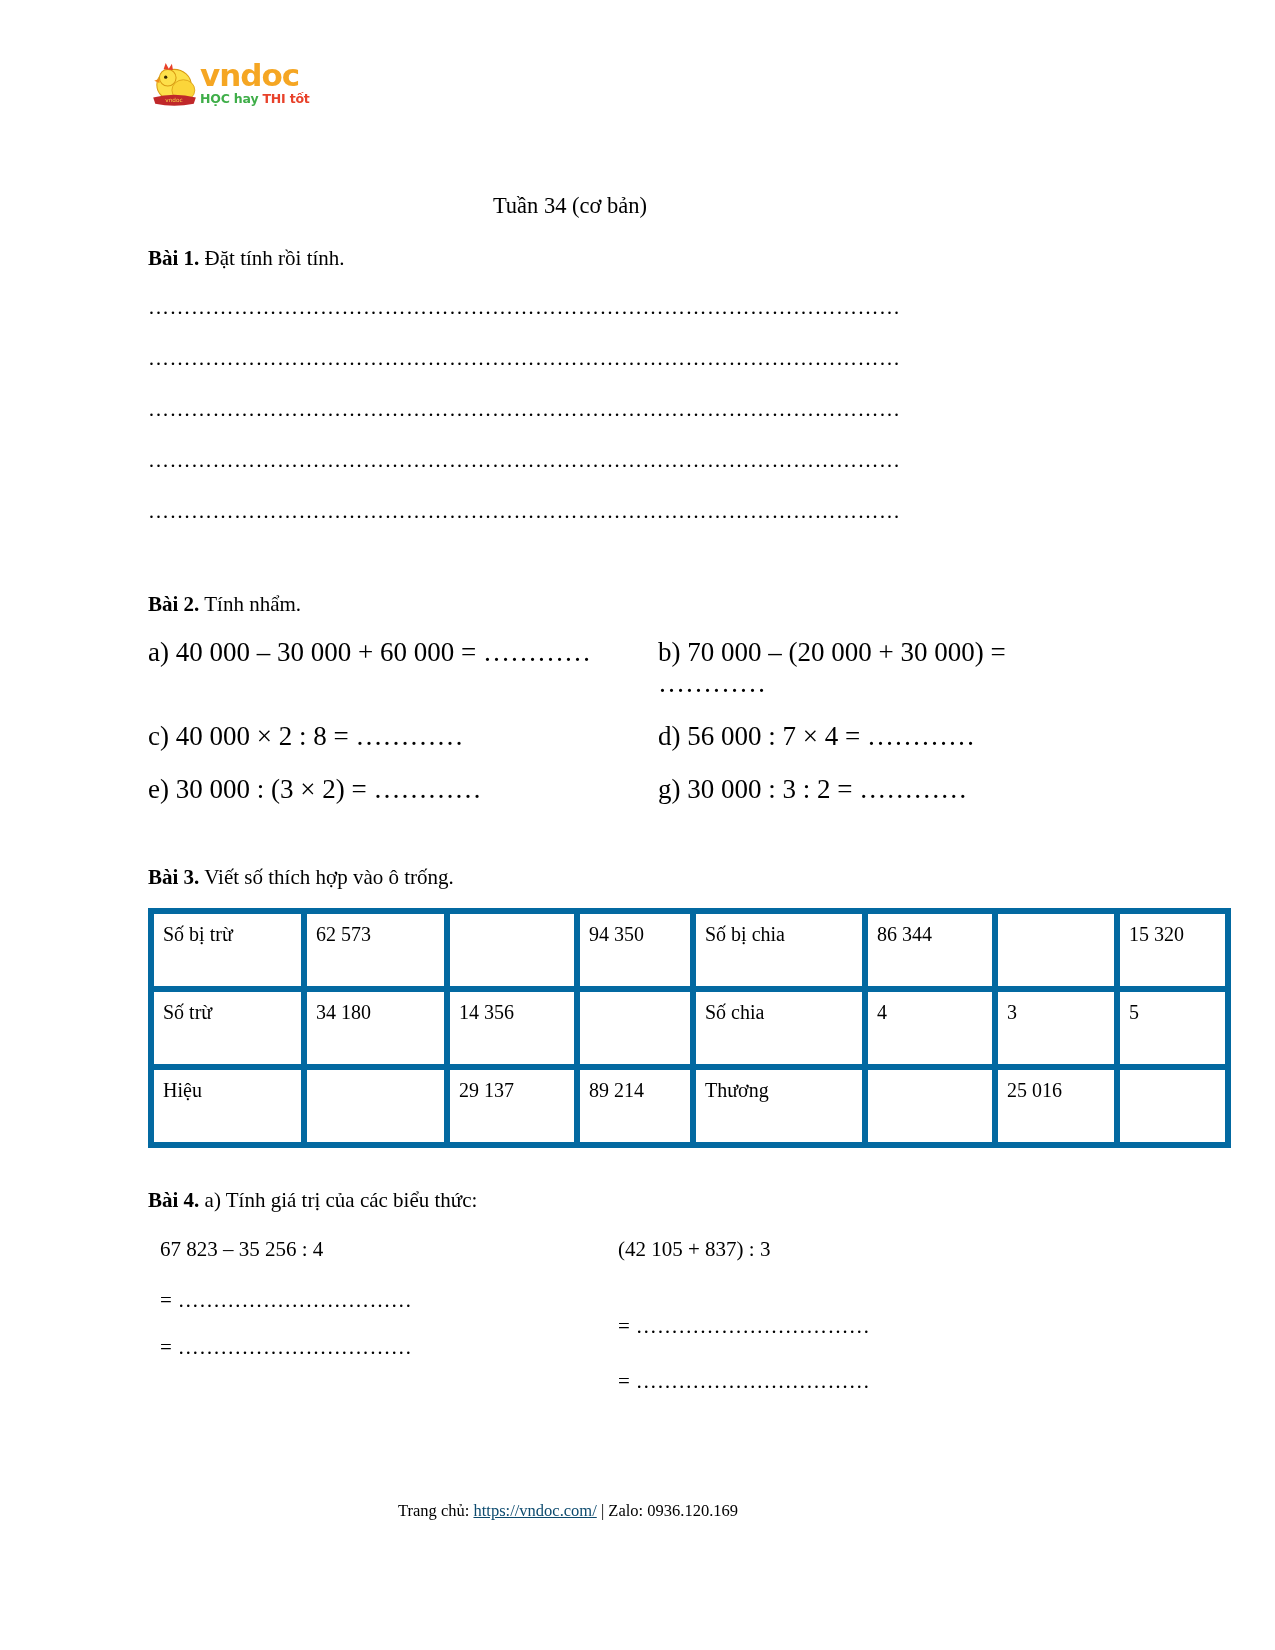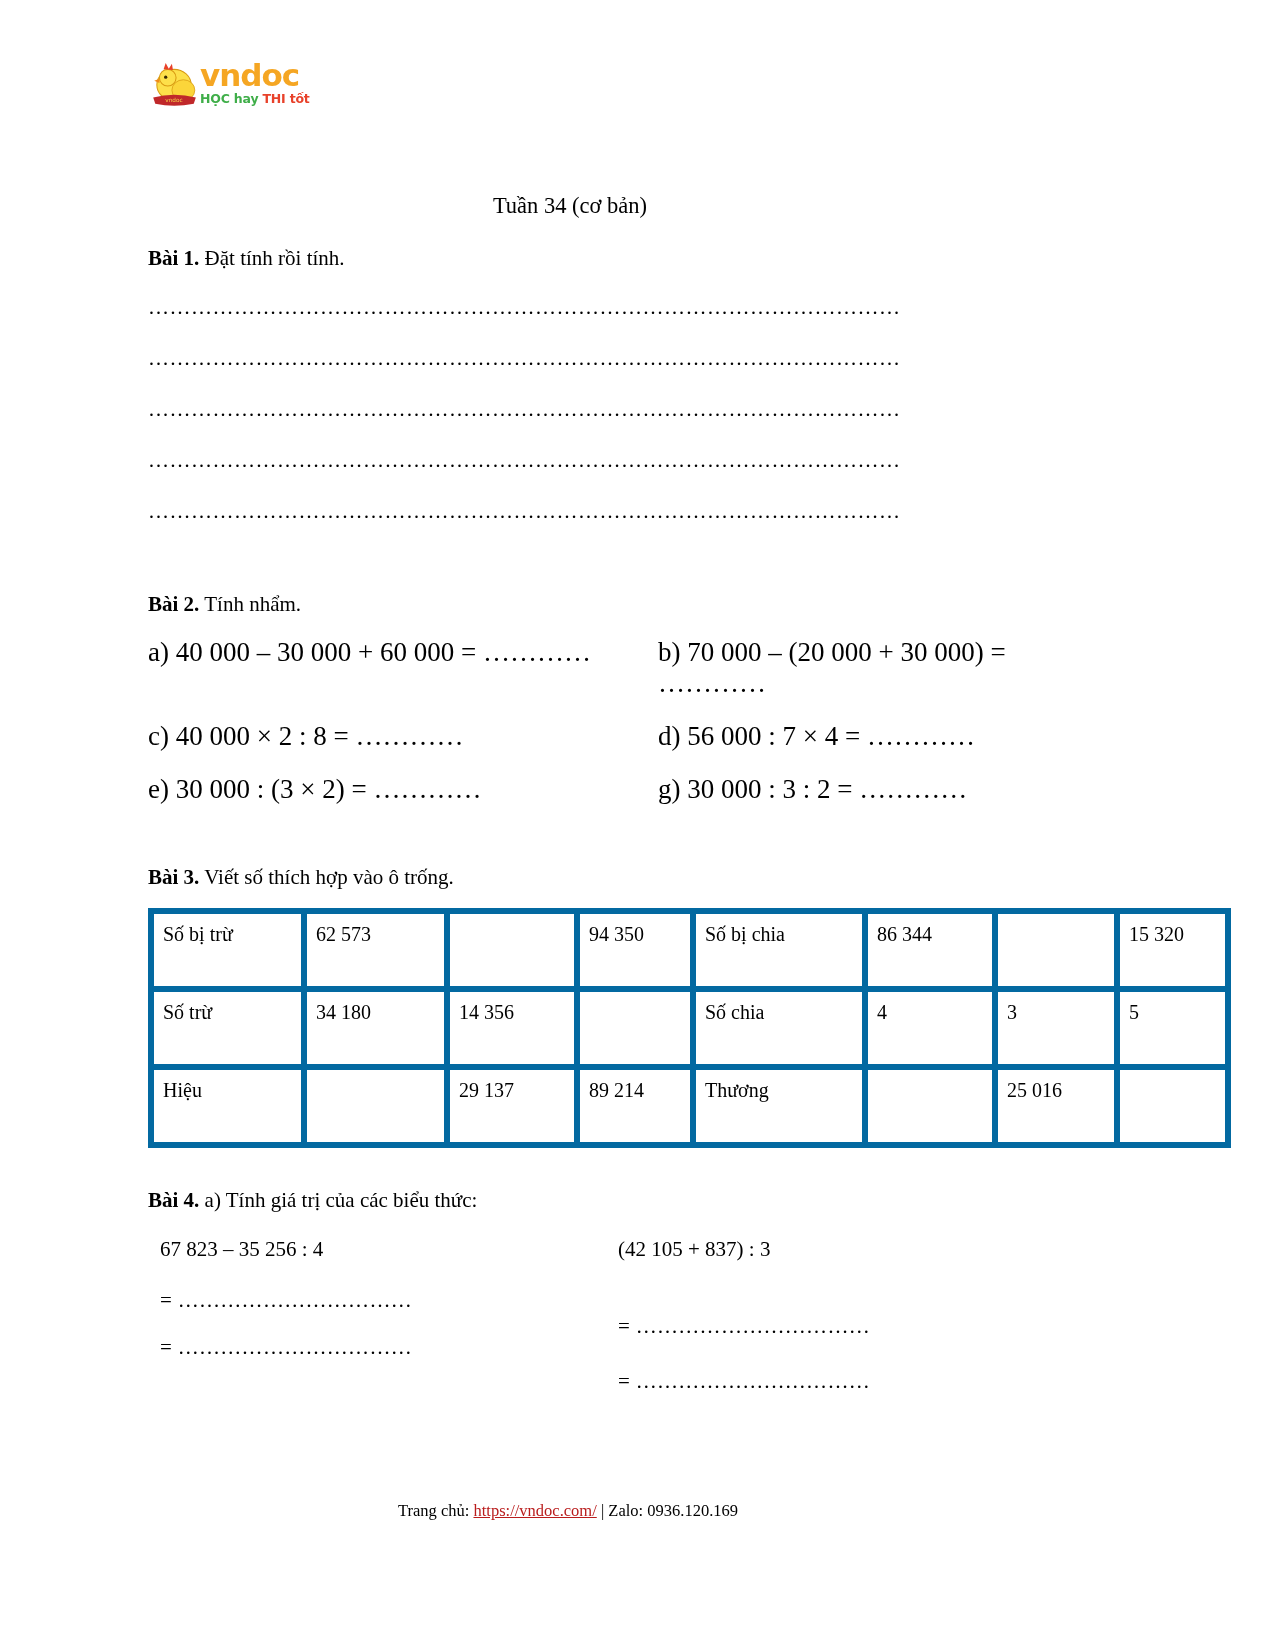--- a/index.html
+++ b/index.html
@@ -150,21 +150,21 @@
 
   
   .footer {
     position: absolute;
     left: 0; right: 0;
     top: 1501px;
     text-align: center;
     font-size: 16.5px;
   }
   .footer a {
-    color: #b91c1c;
+    color: #0c4a6e;
     text-decoration: underline;
   }
 </style>
 </head>
 <body>
 
 <div class="page">
 
   <div class="logo-block">
     <svg class="logo-bird" viewBox="0 0 100 100">

